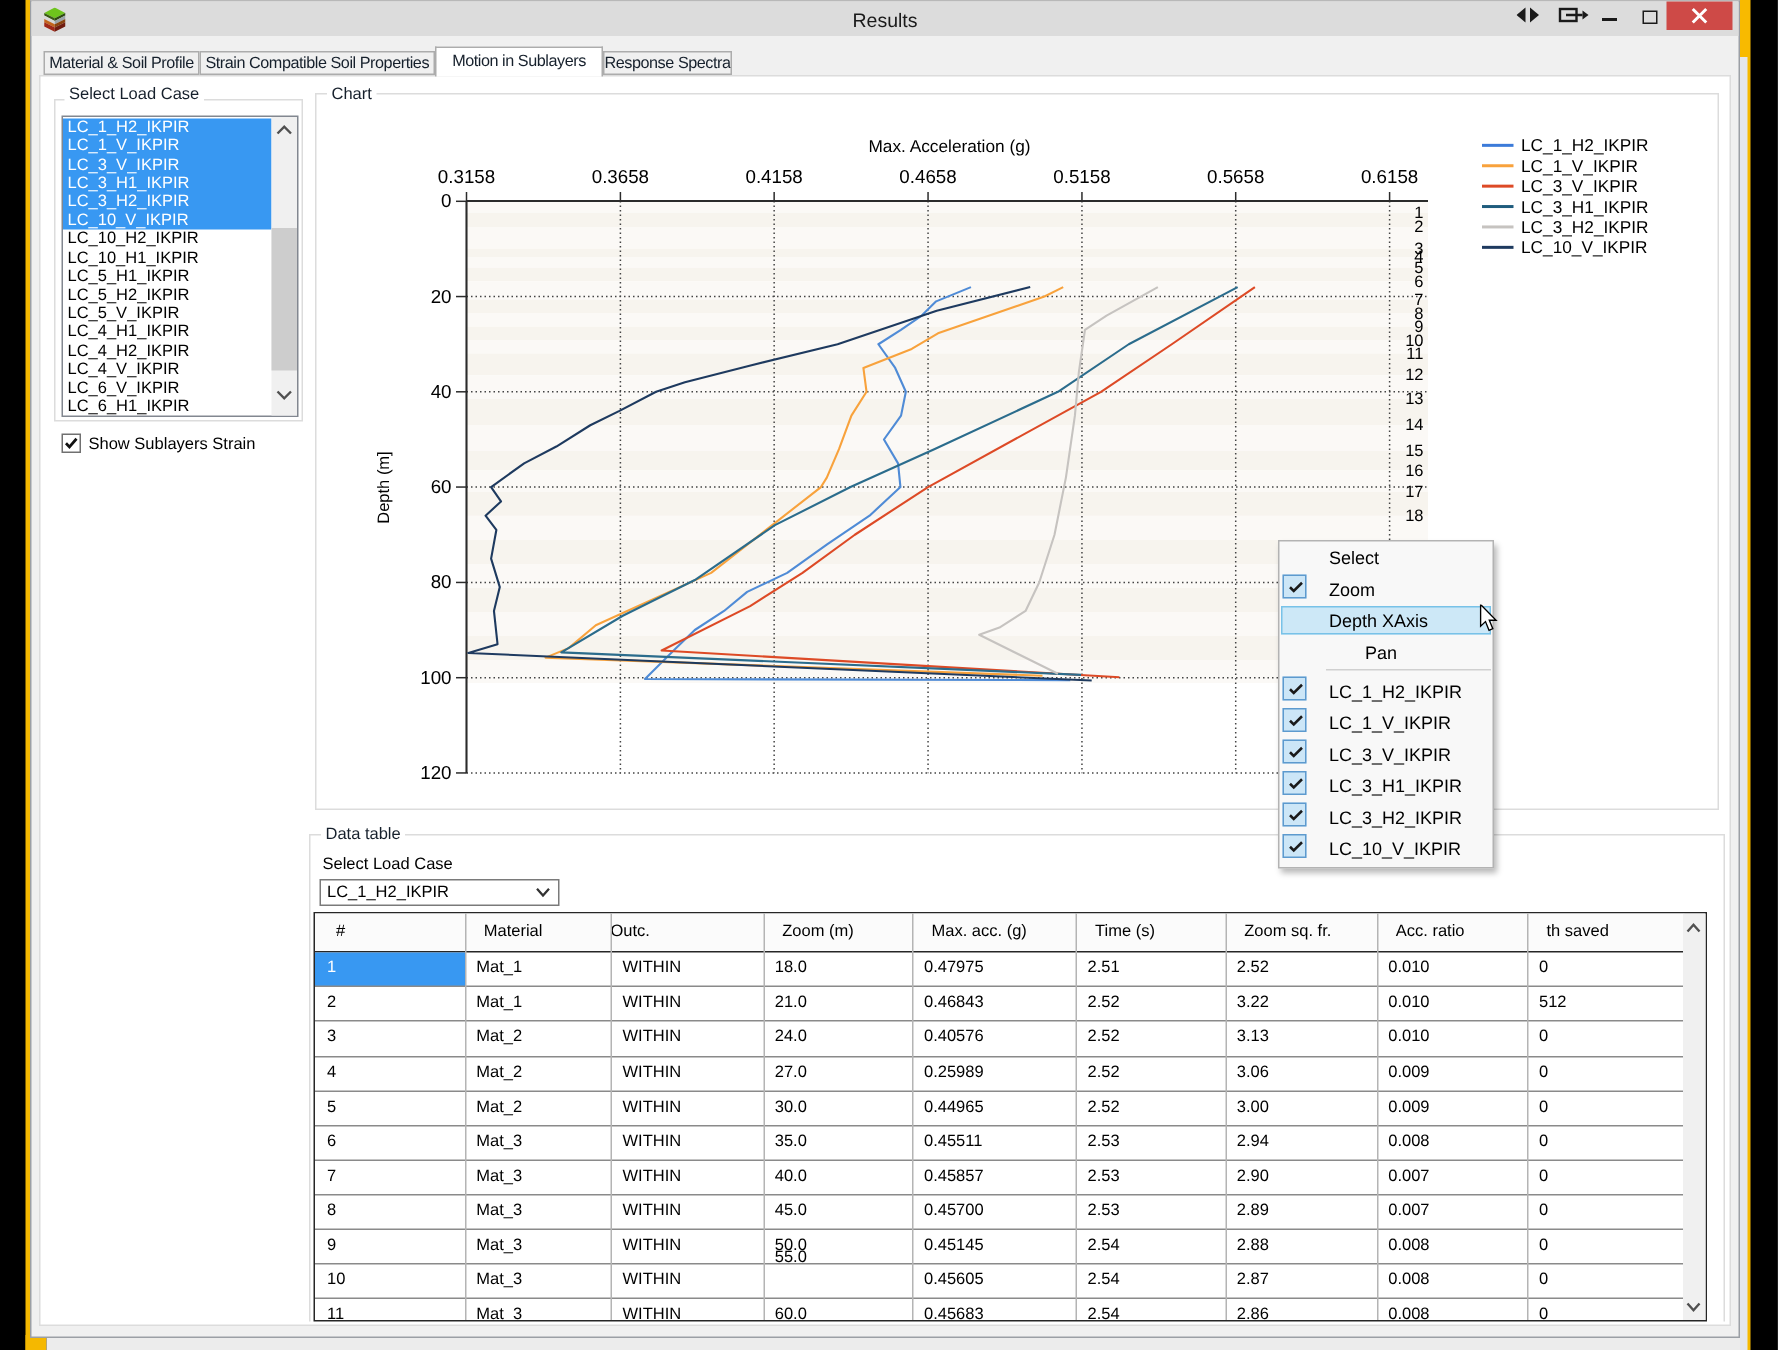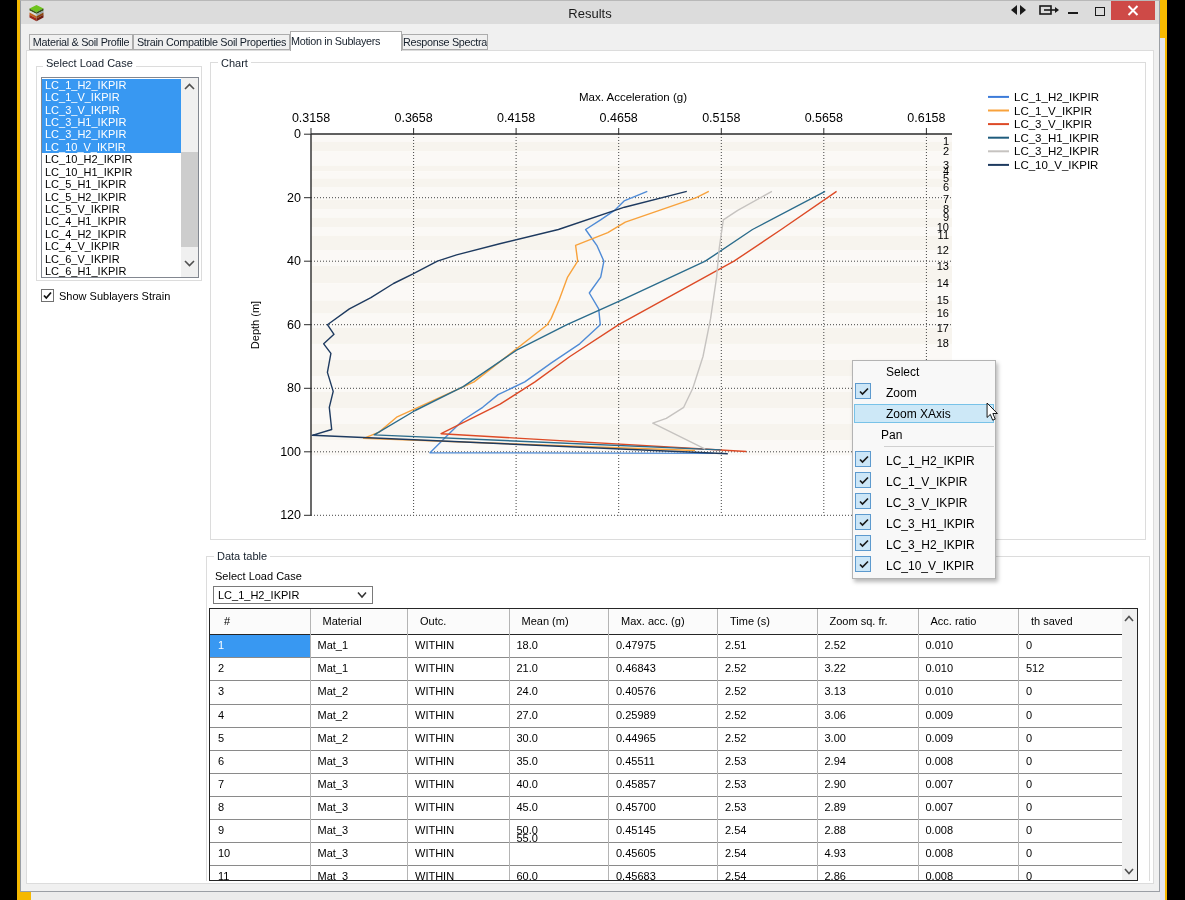--- a/index.html
+++ b/index.html
@@ -37,21 +37,21 @@
 </svg>
 <div class="abs" style="left:1068px;top:12px;width:10px;height:2px;background:#1a1a1a"></div>
 <div class="abs" style="left:1095px;top:7px;width:10px;height:9px;border:1.5px solid #1a1a1a"></div>
 <div class="abs" style="left:1111px;top:1px;width:44px;height:19px;background:#ce4a47"></div>
 <svg class="abs" style="left:1127px;top:5px" width="12" height="11" viewBox="0 0 12 11">
 <path d="M1.5,1 L10.5,10 M10.5,1 L1.5,10" stroke="#fff" stroke-width="2"></path>
   </svg>
 <div class="abs" style="left:26px;top:50px;width:1128px;height:834px;background:#fff;border:1px solid #dcdcdc"></div>
 <div class="abs" style="left:29px;top:34px;width:104px;height:16px;background:#f0f0f0;border:1px solid #acacac;font-size:10.8px;letter-spacing:-0.3px;color:#16202c;text-align:center;line-height:15px;white-space:nowrap;overflow:hidden">Material &amp; Soil Profile</div>
 <div class="abs" style="left:133px;top:34px;width:157px;height:16px;background:#f0f0f0;border:1px solid #acacac;font-size:10.8px;letter-spacing:-0.3px;color:#16202c;text-align:center;line-height:15px;white-space:nowrap;overflow:hidden">Strain Compatible Soil Properties</div>
-<div class="abs" style="left:290px;top:31px;width:112px;height:20px;background:#fff;border:1px solid #acacac;border-bottom:none;z-index:3;font-size:10.8px;letter-spacing:-0.3px;color:#16202c;line-height:19px;white-space:nowrap;overflow:hidden">Motion in Sublayers</div>
+<div class="abs" style="left:290px;top:31px;width:112px;height:20px;background:#fff;border:1px solid #acacac;border-bottom:none;z-index:3;font-size:10.8px;letter-spacing:-0.3px;color:#16202c;text-align:center;line-height:19px;white-space:nowrap;overflow:hidden">Motion in Sublayers</div>
 <div class="abs" style="left:402px;top:34px;width:86px;height:16px;background:#f0f0f0;border:1px solid #acacac;font-size:10.8px;letter-spacing:-0.3px;color:#16202c;text-align:center;line-height:15px;white-space:nowrap;overflow:hidden">Response Spectra</div>
 <div class="abs" style="left:36px;top:66px;width:166px;height:215px;border:1px solid #dcdcdc"></div>
 <div class="abs" style="left:43px;top:57px;background:#fff;padding:0 3px;font-size:11px;color:#16202c">Select Load Case</div>
 <div class="abs" style="left:41px;top:77px;width:158px;height:201px;background:#fff;border:1px solid #828790"></div>
 <div class="abs" style="left:42px;top:78.6px;width:139px;height:74.6px;background:#3898f2"></div>
 <div class="abs" style="left:42px;top:78.6px;width:139px;height:12.4px;color:#fff;font-size:11px;line-height:12.6px;padding-left:3px;white-space:nowrap;overflow:hidden">LC_1_H2_IKPIR</div>
 <div class="abs" style="left:42px;top:91px;width:139px;height:12.4px;color:#fff;font-size:11px;line-height:12.6px;padding-left:3px;white-space:nowrap;overflow:hidden">LC_1_V_IKPIR</div>
 <div class="abs" style="left:42px;top:103.5px;width:139px;height:12.4px;color:#fff;font-size:11px;line-height:12.6px;padding-left:3px;white-space:nowrap;overflow:hidden">LC_3_V_IKPIR</div>
 <div class="abs" style="left:42px;top:115.9px;width:139px;height:12.4px;color:#fff;font-size:11px;line-height:12.6px;padding-left:3px;white-space:nowrap;overflow:hidden">LC_3_H1_IKPIR</div>
 <div class="abs" style="left:42px;top:128.3px;width:139px;height:12.4px;color:#fff;font-size:11px;line-height:12.6px;padding-left:3px;white-space:nowrap;overflow:hidden">LC_3_H2_IKPIR</div>
@@ -192,22 +192,22 @@
 <div class="abs" style="left:214px;top:550px;background:#fff;padding:0 3px;font-size:11px;color:#16202c">Data table</div>
 <div class="abs" style="left:215px;top:570px;font-size:11px;color:#000">Select Load Case</div>
 <div class="abs" style="left:213px;top:586px;width:160px;height:18px;background:#fff;border:1px solid #7a7a7a"></div>
 <div class="abs" style="left:218px;top:589px;font-size:11px;color:#000">LC_1_H2_IKPIR</div>
 <svg class="abs" style="left:356px;top:591px" width="12" height="8" viewBox="0 0 12 8">
     <path d="M2,1.5 L6,6 L10,1.5" stroke="#333" stroke-width="1.5" fill="none"></path>
   </svg>
 <div class="abs" style="left:209px;top:608px;width:929px;height:273px;background:#fff;border:1.5px solid #262626;overflow:hidden"></div>
 <div class="abs" style="left:210px;top:609px;width:99.5px;height:24.9px;background:#fbfbfb;font-size:11px;color:#000;line-height:24.9px;padding-left:14px">#</div>
 <div class="abs" style="left:309.5px;top:609px;width:97.5px;height:24.9px;background:#fbfbfb;font-size:11px;color:#000;line-height:24.9px;padding-left:13px">Material</div>
-<div class="abs" style="left:407px;top:609px;width:101.5px;height:24.9px;background:#fbfbfb;font-size:11px;color:#000;line-height:24.9px;padding-left:13px">Outc.</div>
-<div class="abs" style="left:508.5px;top:609px;width:99.5px;height:24.9px;background:#fbfbfb;font-size:11px;color:#000;line-height:24.9px;padding-left:13px">Mean (m)</div>
+<div class="abs" style="left:407px;top:609px;width:101.5px;height:24.9px;background:#fbfbfb;font-size:11px;color:#000;line-height:24.9px;">Outc.</div>
+<div class="abs" style="left:508.5px;top:609px;width:99.5px;height:24.9px;background:#fbfbfb;font-size:11px;color:#000;line-height:24.9px;padding-left:13px">Zoom (m)</div>
 <div class="abs" style="left:608px;top:609px;width:109px;height:24.9px;background:#fbfbfb;font-size:11px;color:#000;line-height:24.9px;padding-left:13px">Max. acc. (g)</div>
 <div class="abs" style="left:717px;top:609px;width:99.5px;height:24.9px;background:#fbfbfb;font-size:11px;color:#000;line-height:24.9px;padding-left:13px">Time (s)</div>
 <div class="abs" style="left:816.5px;top:609px;width:101px;height:24.9px;background:#fbfbfb;font-size:11px;color:#000;line-height:24.9px;padding-left:13px">Zoom sq. fr.</div>
 <div class="abs" style="left:917.5px;top:609px;width:100.5px;height:24.9px;background:#fbfbfb;font-size:11px;color:#000;line-height:24.9px;padding-left:13px">Acc. ratio</div>
 <div class="abs" style="left:1018px;top:609px;width:103.5px;height:24.9px;background:#fbfbfb;font-size:11px;color:#000;line-height:24.9px;padding-left:13px">th saved</div>
 <div class="abs" style="left:210px;top:633.9px;width:911.5px;height:1.4px;background:#262626"></div>
 <div class="abs" style="left:210px;top:635.3px;width:99.5px;height:23.1px;background:#3898f2;color:#fff;font-size:11px;color:#fff;line-height:21px;padding-left:8px;overflow:hidden">1</div>
 <div class="abs" style="left:309.5px;top:635.3px;width:97.5px;height:23.1px;font-size:11px;color:#000;line-height:21px;padding-left:8px;overflow:hidden">Mat_1</div>
 <div class="abs" style="left:407px;top:635.3px;width:101.5px;height:23.1px;font-size:11px;color:#000;line-height:21px;padding-left:8px;overflow:hidden">WITHIN</div>
 <div class="abs" style="left:508.5px;top:635.3px;width:99.5px;height:23.1px;font-size:11px;color:#000;line-height:21px;padding-left:8px;overflow:hidden">18.0</div>
@@ -296,21 +296,21 @@
 <div class="abs" style="left:816.5px;top:819.8px;width:101px;height:23.1px;font-size:11px;color:#000;line-height:21px;padding-left:8px;overflow:hidden">2.88</div>
 <div class="abs" style="left:917.5px;top:819.8px;width:100.5px;height:23.1px;font-size:11px;color:#000;line-height:21px;padding-left:8px;overflow:hidden">0.008</div>
 <div class="abs" style="left:1018px;top:819.8px;width:103.5px;height:23.1px;font-size:11px;color:#000;line-height:21px;padding-left:8px;overflow:hidden">0</div>
 <div class="abs" style="left:210px;top:841.8px;width:911.5px;height:1px;background:#8a8a8a"></div>
 <div class="abs" style="left:210px;top:842.8px;width:99.5px;height:23.1px;font-size:11px;color:#000;line-height:21px;padding-left:8px;overflow:hidden">10</div>
 <div class="abs" style="left:309.5px;top:842.8px;width:97.5px;height:23.1px;font-size:11px;color:#000;line-height:21px;padding-left:8px;overflow:hidden">Mat_3</div>
 <div class="abs" style="left:407px;top:842.8px;width:101.5px;height:23.1px;font-size:11px;color:#000;line-height:21px;padding-left:8px;overflow:hidden">WITHIN</div>
 <div class="abs" style="left:508.5px;top:828px;width:99.5px;height:23.1px;font-size:11px;color:#000;line-height:21px;padding-left:8px;overflow:hidden">55.0</div>
 <div class="abs" style="left:608px;top:842.8px;width:109px;height:23.1px;font-size:11px;color:#000;line-height:21px;padding-left:8px;overflow:hidden">0.45605</div>
 <div class="abs" style="left:717px;top:842.8px;width:99.5px;height:23.1px;font-size:11px;color:#000;line-height:21px;padding-left:8px;overflow:hidden">2.54</div>
-<div class="abs" style="left:816.5px;top:842.8px;width:101px;height:23.1px;font-size:11px;color:#000;line-height:21px;padding-left:8px;overflow:hidden">4.93</div>
+<div class="abs" style="left:816.5px;top:842.8px;width:101px;height:23.1px;font-size:11px;color:#000;line-height:21px;padding-left:8px;overflow:hidden">2.87</div>
 <div class="abs" style="left:917.5px;top:842.8px;width:100.5px;height:23.1px;font-size:11px;color:#000;line-height:21px;padding-left:8px;overflow:hidden">0.008</div>
 <div class="abs" style="left:1018px;top:842.8px;width:103.5px;height:23.1px;font-size:11px;color:#000;line-height:21px;padding-left:8px;overflow:hidden">0</div>
 <div class="abs" style="left:210px;top:864.9px;width:911.5px;height:1px;background:#8a8a8a"></div>
 <div class="abs" style="left:210px;top:865.9px;width:99.5px;height:14.1px;font-size:11px;color:#000;line-height:21px;padding-left:8px;overflow:hidden">11</div>
 <div class="abs" style="left:309.5px;top:865.9px;width:97.5px;height:14.1px;font-size:11px;color:#000;line-height:21px;padding-left:8px;overflow:hidden">Mat_3</div>
 <div class="abs" style="left:407px;top:865.9px;width:101.5px;height:14.1px;font-size:11px;color:#000;line-height:21px;padding-left:8px;overflow:hidden">WITHIN</div>
 <div class="abs" style="left:508.5px;top:865.9px;width:99.5px;height:14.1px;font-size:11px;color:#000;line-height:21px;padding-left:8px;overflow:hidden">60.0</div>
 <div class="abs" style="left:608px;top:865.9px;width:109px;height:14.1px;font-size:11px;color:#000;line-height:21px;padding-left:8px;overflow:hidden">0.45683</div>
 <div class="abs" style="left:717px;top:865.9px;width:99.5px;height:14.1px;font-size:11px;color:#000;line-height:21px;padding-left:8px;overflow:hidden">2.54</div>
 <div class="abs" style="left:816.5px;top:865.9px;width:101px;height:14.1px;font-size:11px;color:#000;line-height:21px;padding-left:8px;overflow:hidden">2.86</div>
@@ -333,22 +333,22 @@
     <path d="M4,3 L8,7.5 L12,3" stroke="#505050" stroke-width="1.6" fill="none"></path>
   </svg>
 <div class="abs" style="left:852px;top:360px;width:144px;height:219px;background:#f8f8f8;border:1px solid #b3b3b3;box-shadow:2px 3px 4px rgba(0,0,0,0.28);z-index:10"></div>
 <div class="abs" style="left:886px;top:364.5px;font-size:12px;color:#000;z-index:12">Select</div>
 <div class="abs" style="left:886px;top:385.5px;font-size:12px;color:#000;z-index:12">Zoom</div>
 <div class="abs" style="left:855px;top:383px;width:16px;height:16px;background:#cce6f7;border:1px solid #5d9ace;z-index:12"></div>
 <svg class="abs" style="left:858px;top:386px;z-index:13" width="12" height="11" viewBox="0 0 12 11">
     <path d="M2,5.5 L4.5,8 L10,2.5" stroke="#1a1a1a" stroke-width="1.7" fill="none"></path>
   </svg>
 <div class="abs" style="left:854px;top:403.5px;width:140px;height:19px;background:#cde8f7;border:1px solid #78c2e8;z-index:11"></div>
-<div class="abs" style="left:886px;top:406.5px;font-size:12px;color:#000;z-index:12">Zoom XAxis</div>
-<div class="abs" style="left:881px;top:427.5px;font-size:12px;color:#000;z-index:12">Pan</div>
+<div class="abs" style="left:886px;top:406.5px;font-size:12px;color:#000;z-index:12">Depth XAxis</div>
+<div class="abs" style="left:910px;top:427.5px;font-size:12px;color:#000;z-index:12">Pan</div>
 <div class="abs" style="left:884px;top:446px;width:110px;height:1px;background:#d0d0d0;z-index:11"></div>
 <div class="abs" style="left:886px;top:453.5px;font-size:12px;color:#000;z-index:12">LC_1_H2_IKPIR</div>
 <div class="abs" style="left:855px;top:451px;width:16px;height:16px;background:#cce6f7;border:1px solid #5d9ace;z-index:12"></div>
 <svg class="abs" style="left:858px;top:454px;z-index:13" width="12" height="11" viewBox="0 0 12 11">
     <path d="M2,5.5 L4.5,8 L10,2.5" stroke="#1a1a1a" stroke-width="1.7" fill="none"></path>
   </svg>
 <div class="abs" style="left:886px;top:474.5px;font-size:12px;color:#000;z-index:12">LC_1_V_IKPIR</div>
 <div class="abs" style="left:855px;top:472px;width:16px;height:16px;background:#cce6f7;border:1px solid #5d9ace;z-index:12"></div>
 <svg class="abs" style="left:858px;top:475px;z-index:13" width="12" height="11" viewBox="0 0 12 11">
     <path d="M2,5.5 L4.5,8 L10,2.5" stroke="#1a1a1a" stroke-width="1.7" fill="none"></path>

